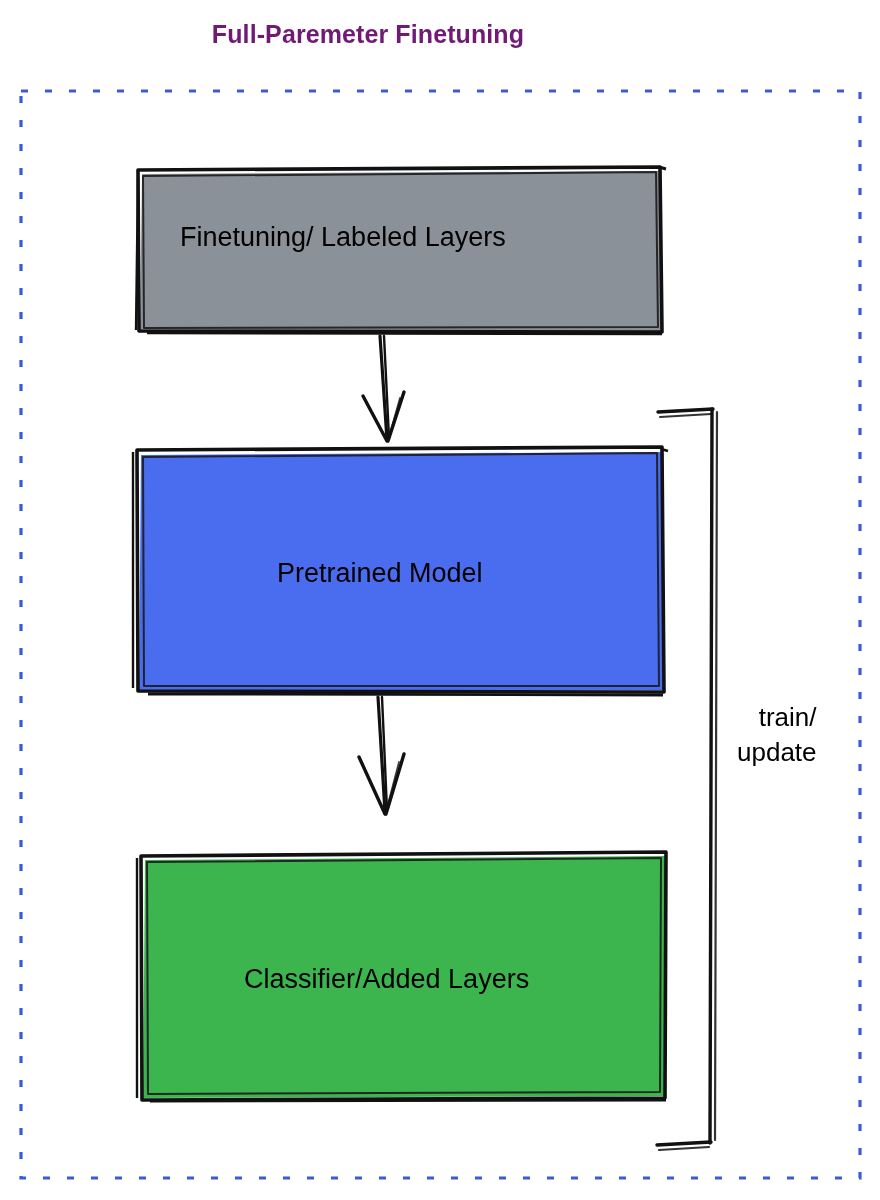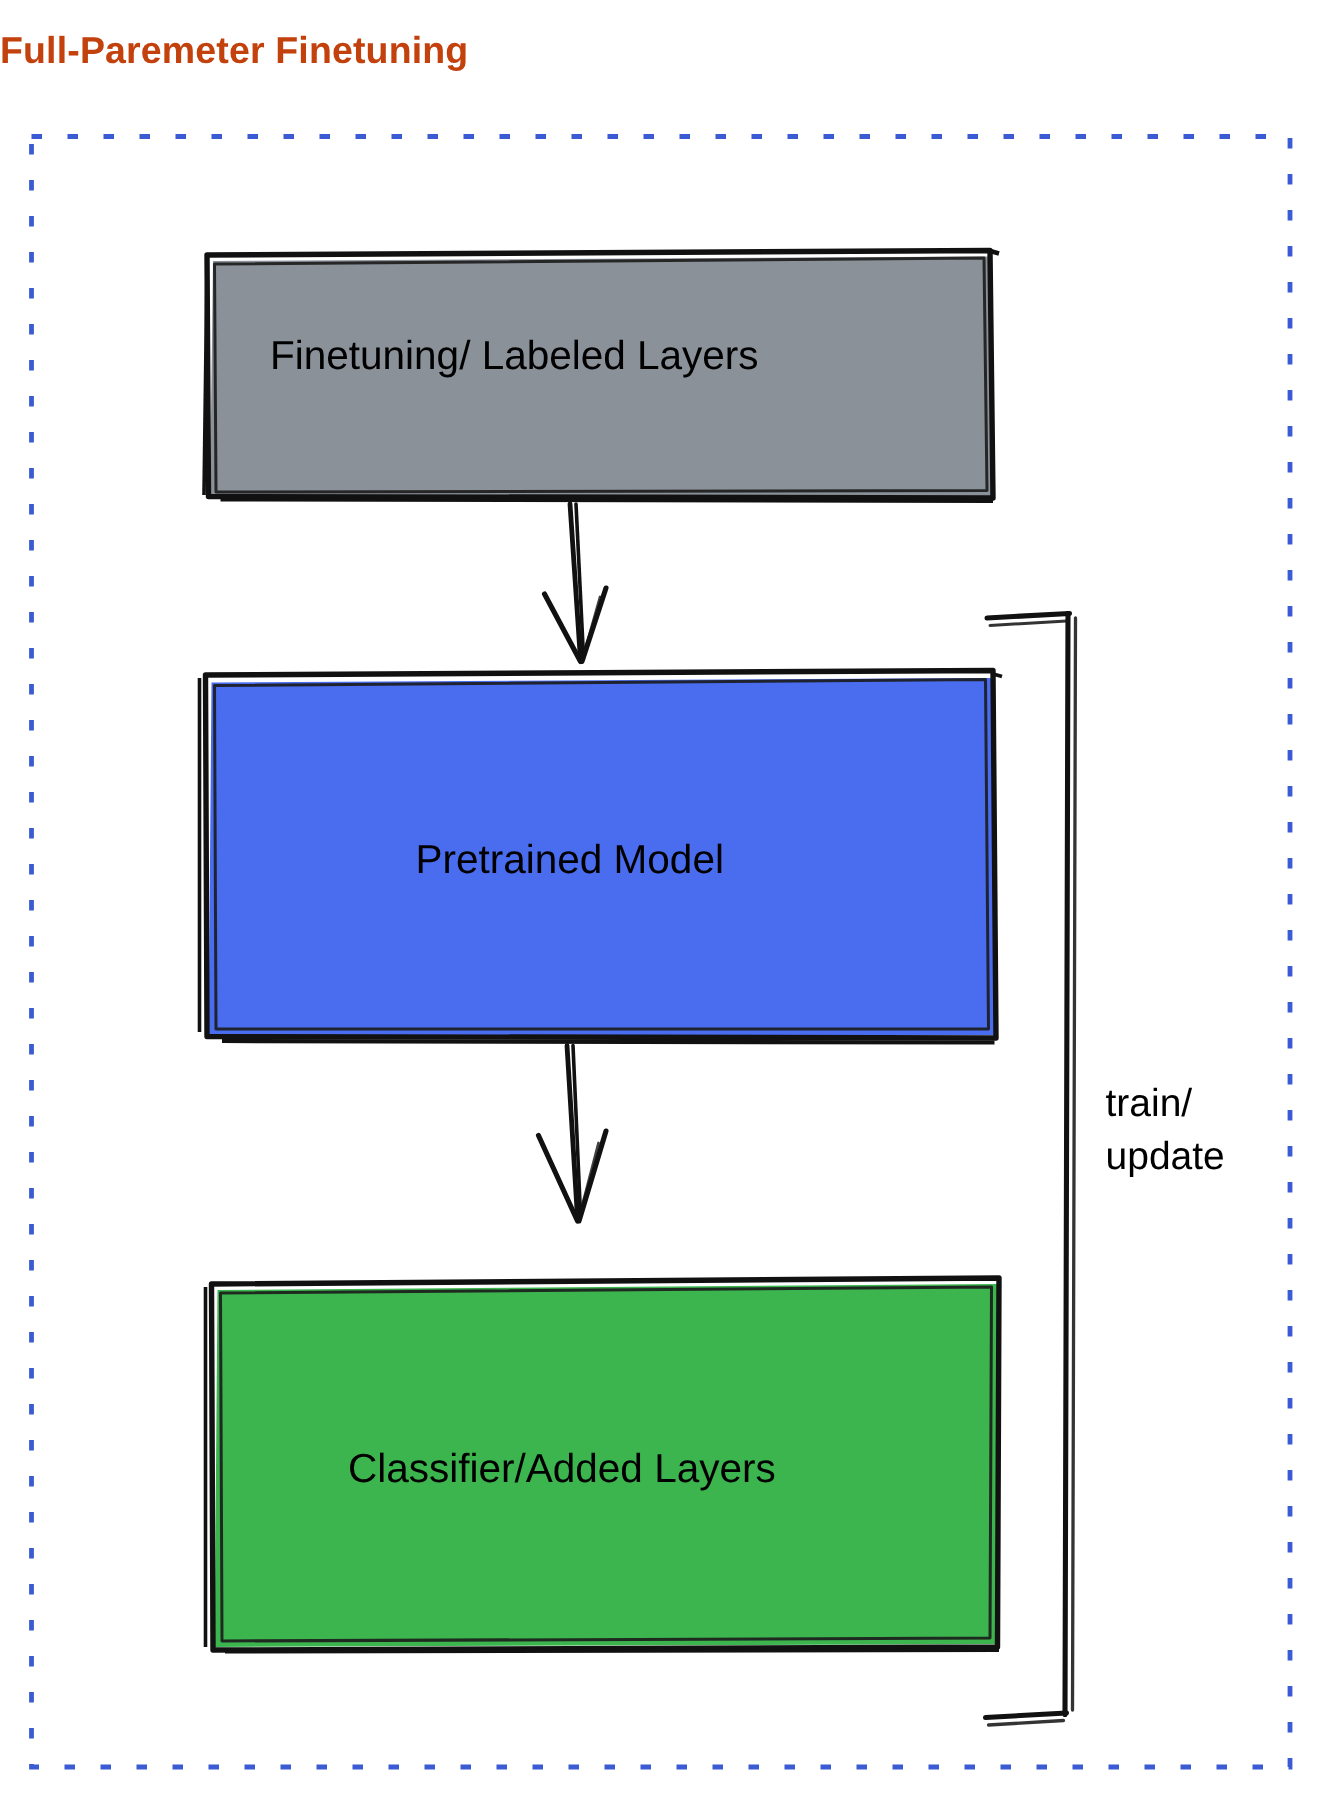--- a/index.html
+++ b/index.html
@@ -20,24 +20,25 @@
     inset: 0;
     width: 880px;
     height: 1200px;
   }
 
   .diagram-title {
     position: absolute;
     left: 0;
     top: 20px;
     width: 736px;
+    text-align: center;
     font-family: "Liberation Sans", sans-serif;
     font-size: 25px;
     font-weight: 700;
-    color: #c2410c;
+    color: #701a75;
     letter-spacing: 0.1px;
     user-select: none;
   }
 
   .svg-layer {
     position: absolute;
     left: 0;
     top: 0;
     width: 880px;
     height: 1200px;
@@ -142,23 +143,23 @@
       <path d="M 711 1142 L 657 1145" fill="none" stroke="#111111" stroke-width="3.4" stroke-linecap="round"></path>
       <path d="M 709 1147 L 659 1150" fill="none" stroke="#111111" stroke-width="2.2" stroke-linecap="round" opacity="0.85"></path>
     </g>
 
   </svg>
 
   <div class="node-label" style="left:180px; top:222px;">Finetuning/ Labeled Layers</div>
 
   <div class="node-label" style="left:277px; top:558px;">Pretrained Model</div>
 
-  <div class="node-label" style="left:232px; top:964px;">Classifier/Added Layers</div>
+  <div class="node-label" style="left:244px; top:964px;">Classifier/Added Layers</div>
 
-  <div class="loop-label" style="left:737px; top:718px;">
+  <div class="loop-label" style="left:737px; top:700px;text-align:right;">
     <div>train/</div>
     <div>update</div>
   </div>
 
   <div class="hit" style="left:137px; top:167px; width:527px; height:168px;"></div>
   <div class="hit" style="left:133px; top:447px; width:535px; height:249px;"></div>
   <div class="hit" style="left:137px; top:852px; width:531px; height:250px;"></div>
 
 </div>
 

